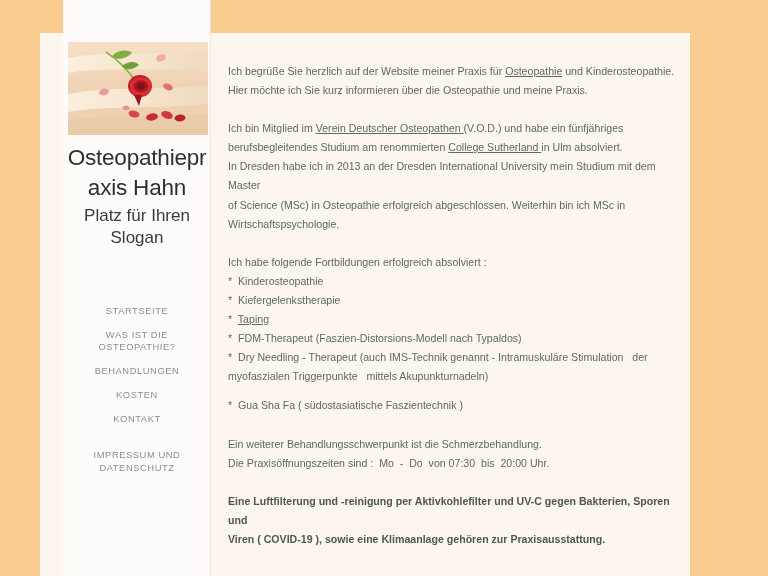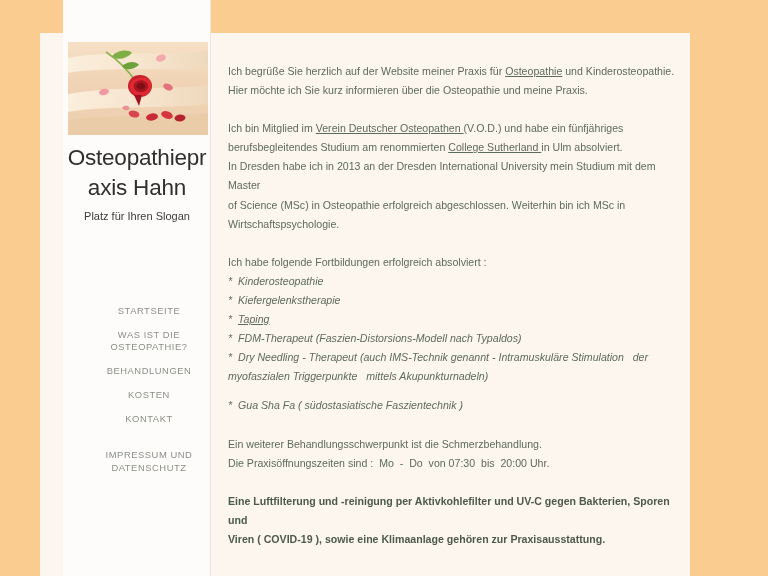--- a/index.html
+++ b/index.html
@@ -63,30 +63,30 @@
   #site-title {
     font-size: 22.5px;
     line-height: 30px;
     color: #2f2f2f;
     font-weight: 400;
     letter-spacing: -0.2px;
     word-break: break-all;
   }
   #site-slogan {
     margin-top: 2px;
-    font-size: 11px;
+    font-size: 17px;
     line-height: 22px;
     color: #3b3b3b;
     font-weight: 400;
   }
 
   
   #nav {
     position: absolute;
-    left: 12px;
+    left: 0;
     top: 299px;
     width: 148px;
     box-sizing: border-box;
     padding: 0 6px;
   }
   .nav-item {
     display: block;
     text-align: center;
     font-size: 9.4px;
     letter-spacing: 0.55px;
@@ -113,21 +113,21 @@
     margin: 0 0 0 0;
   }
   .para { margin-bottom: 0; }
   .gap { height: 19px; }
   .gap-sm { height: 10px; }
   a.inline-link {
     color: #5d6b5d;
     text-decoration: underline;
     cursor: pointer;
   }
-  .bullet-line { white-space: pre; font-style: italic; }
+  .bullet-line { white-space: pre; }
   .bold-line { font-weight: bold; color: #4c5a4c; }
   .pre-wrap { white-space: pre-wrap; }
 </style>
 </head>
 <body>
 
 <div id="page-shell"></div>
 
 <aside id="sidebar">
 

